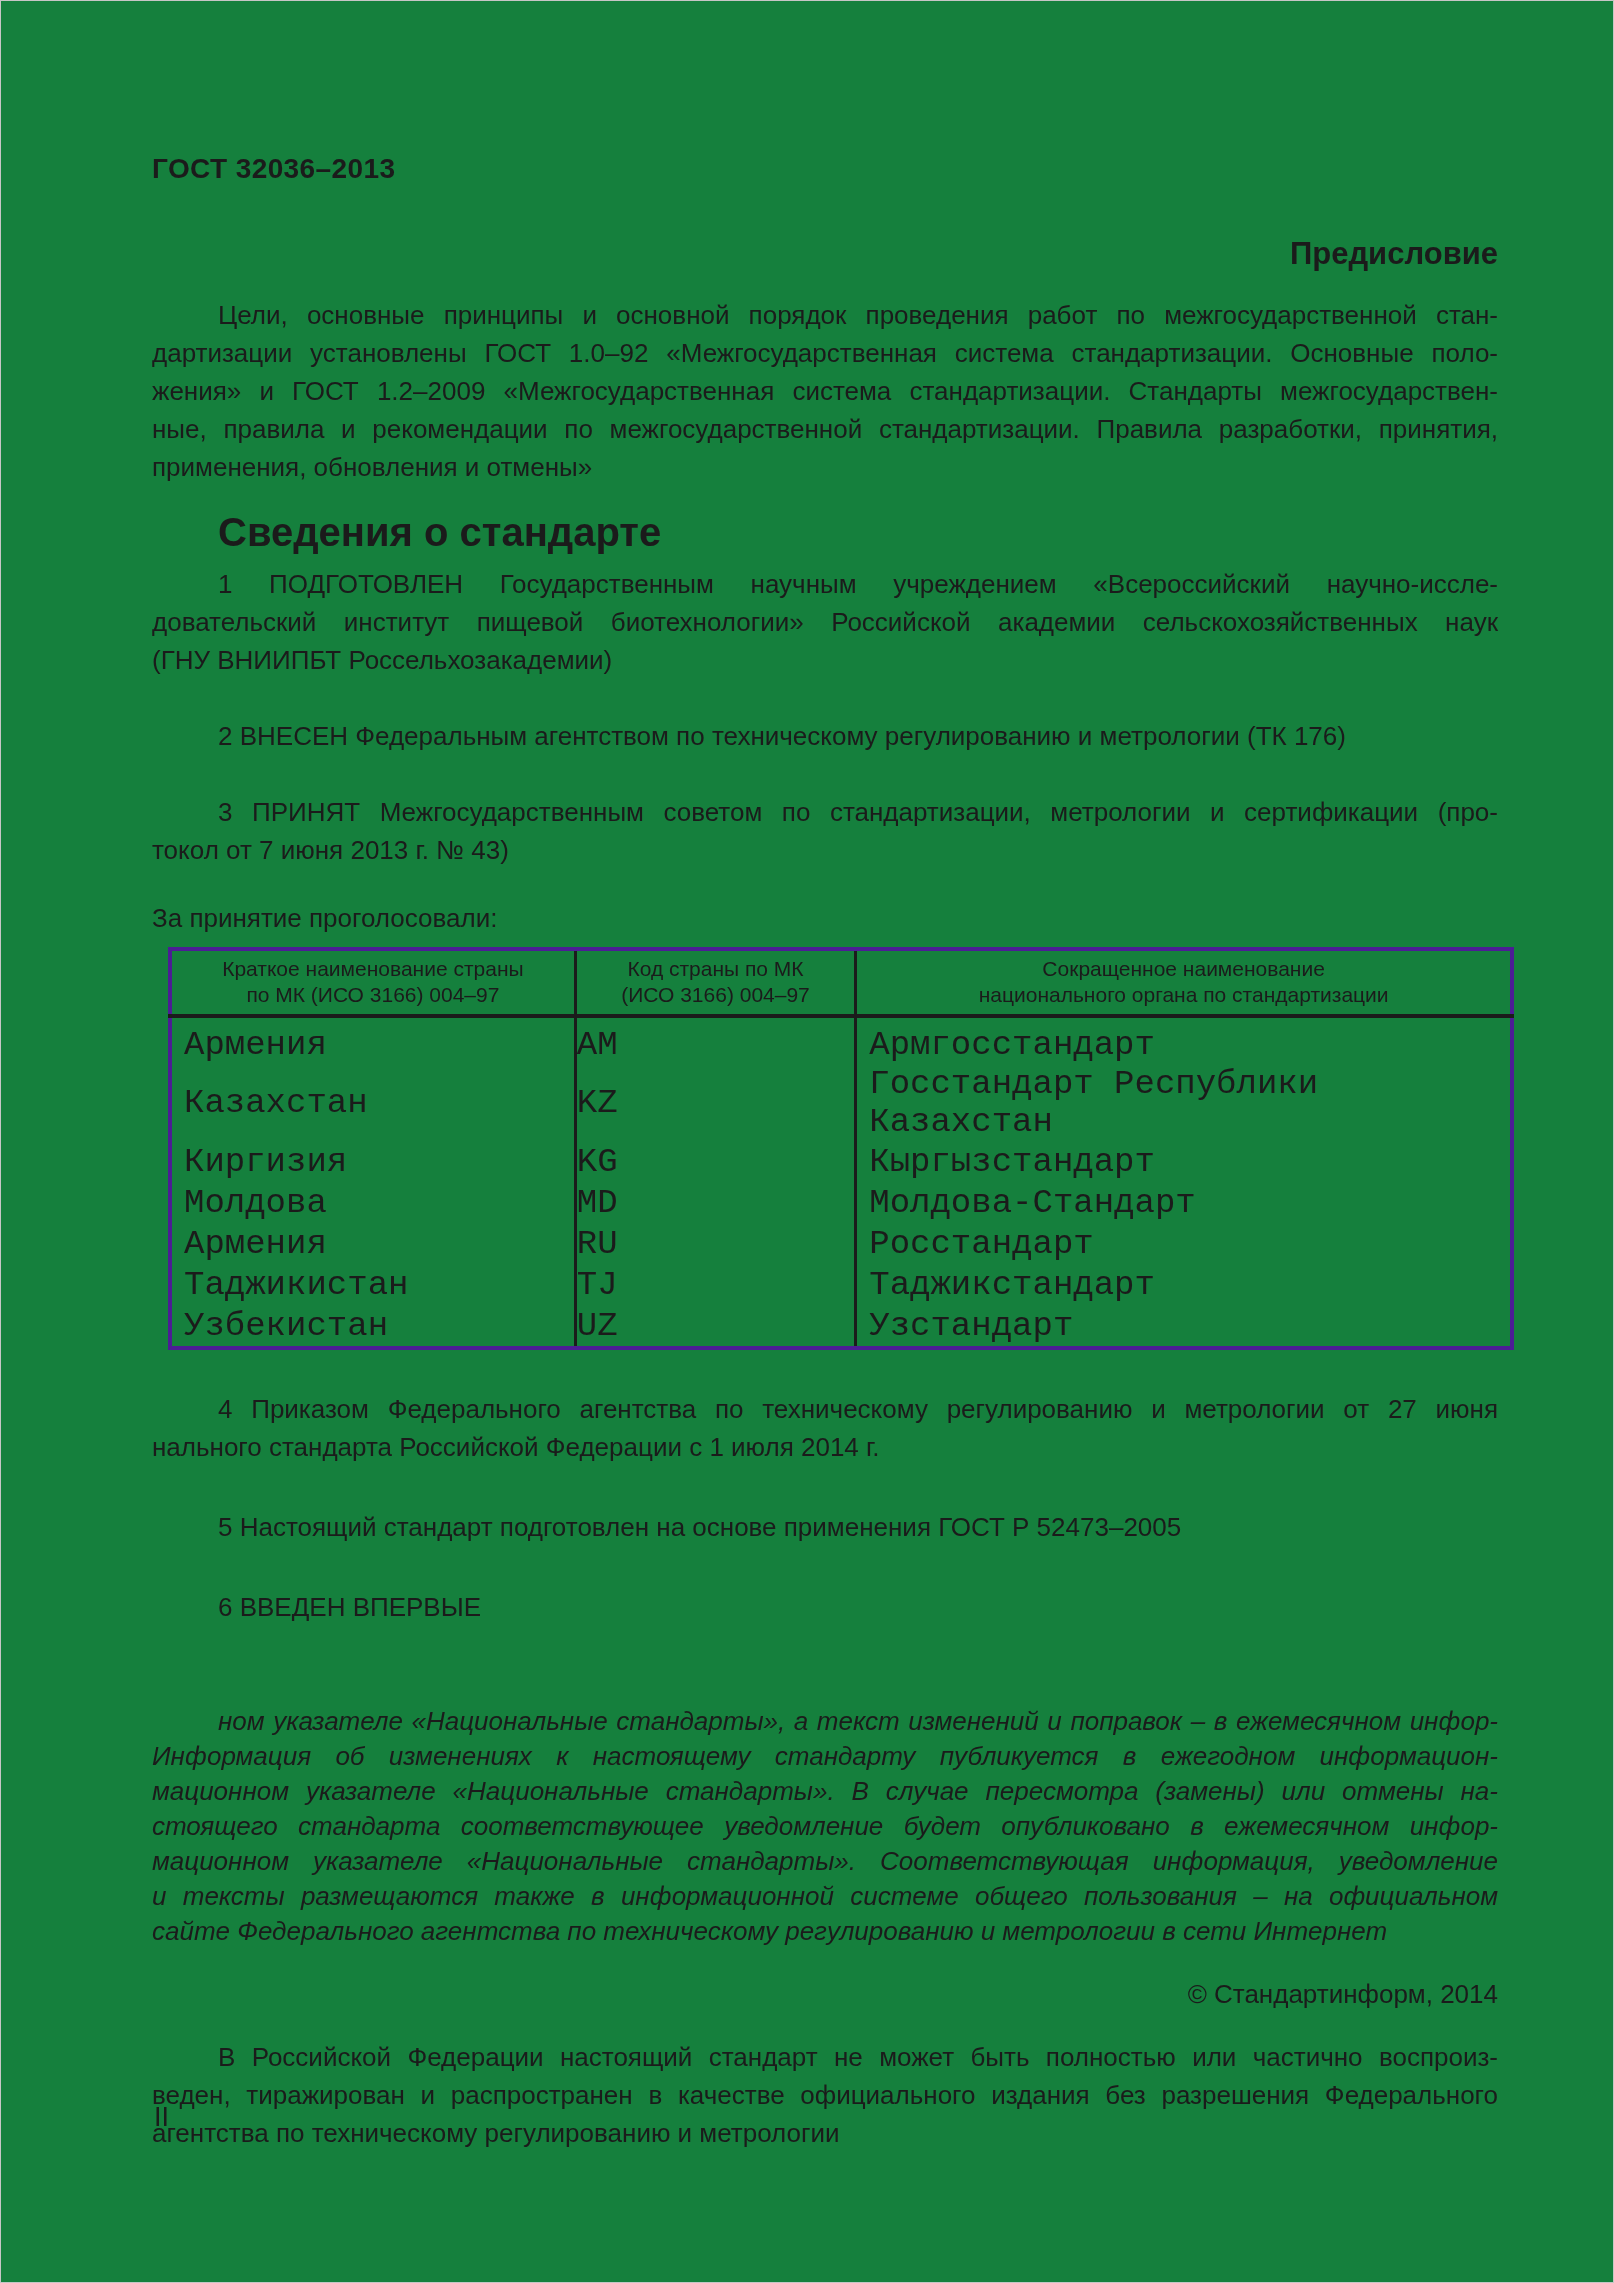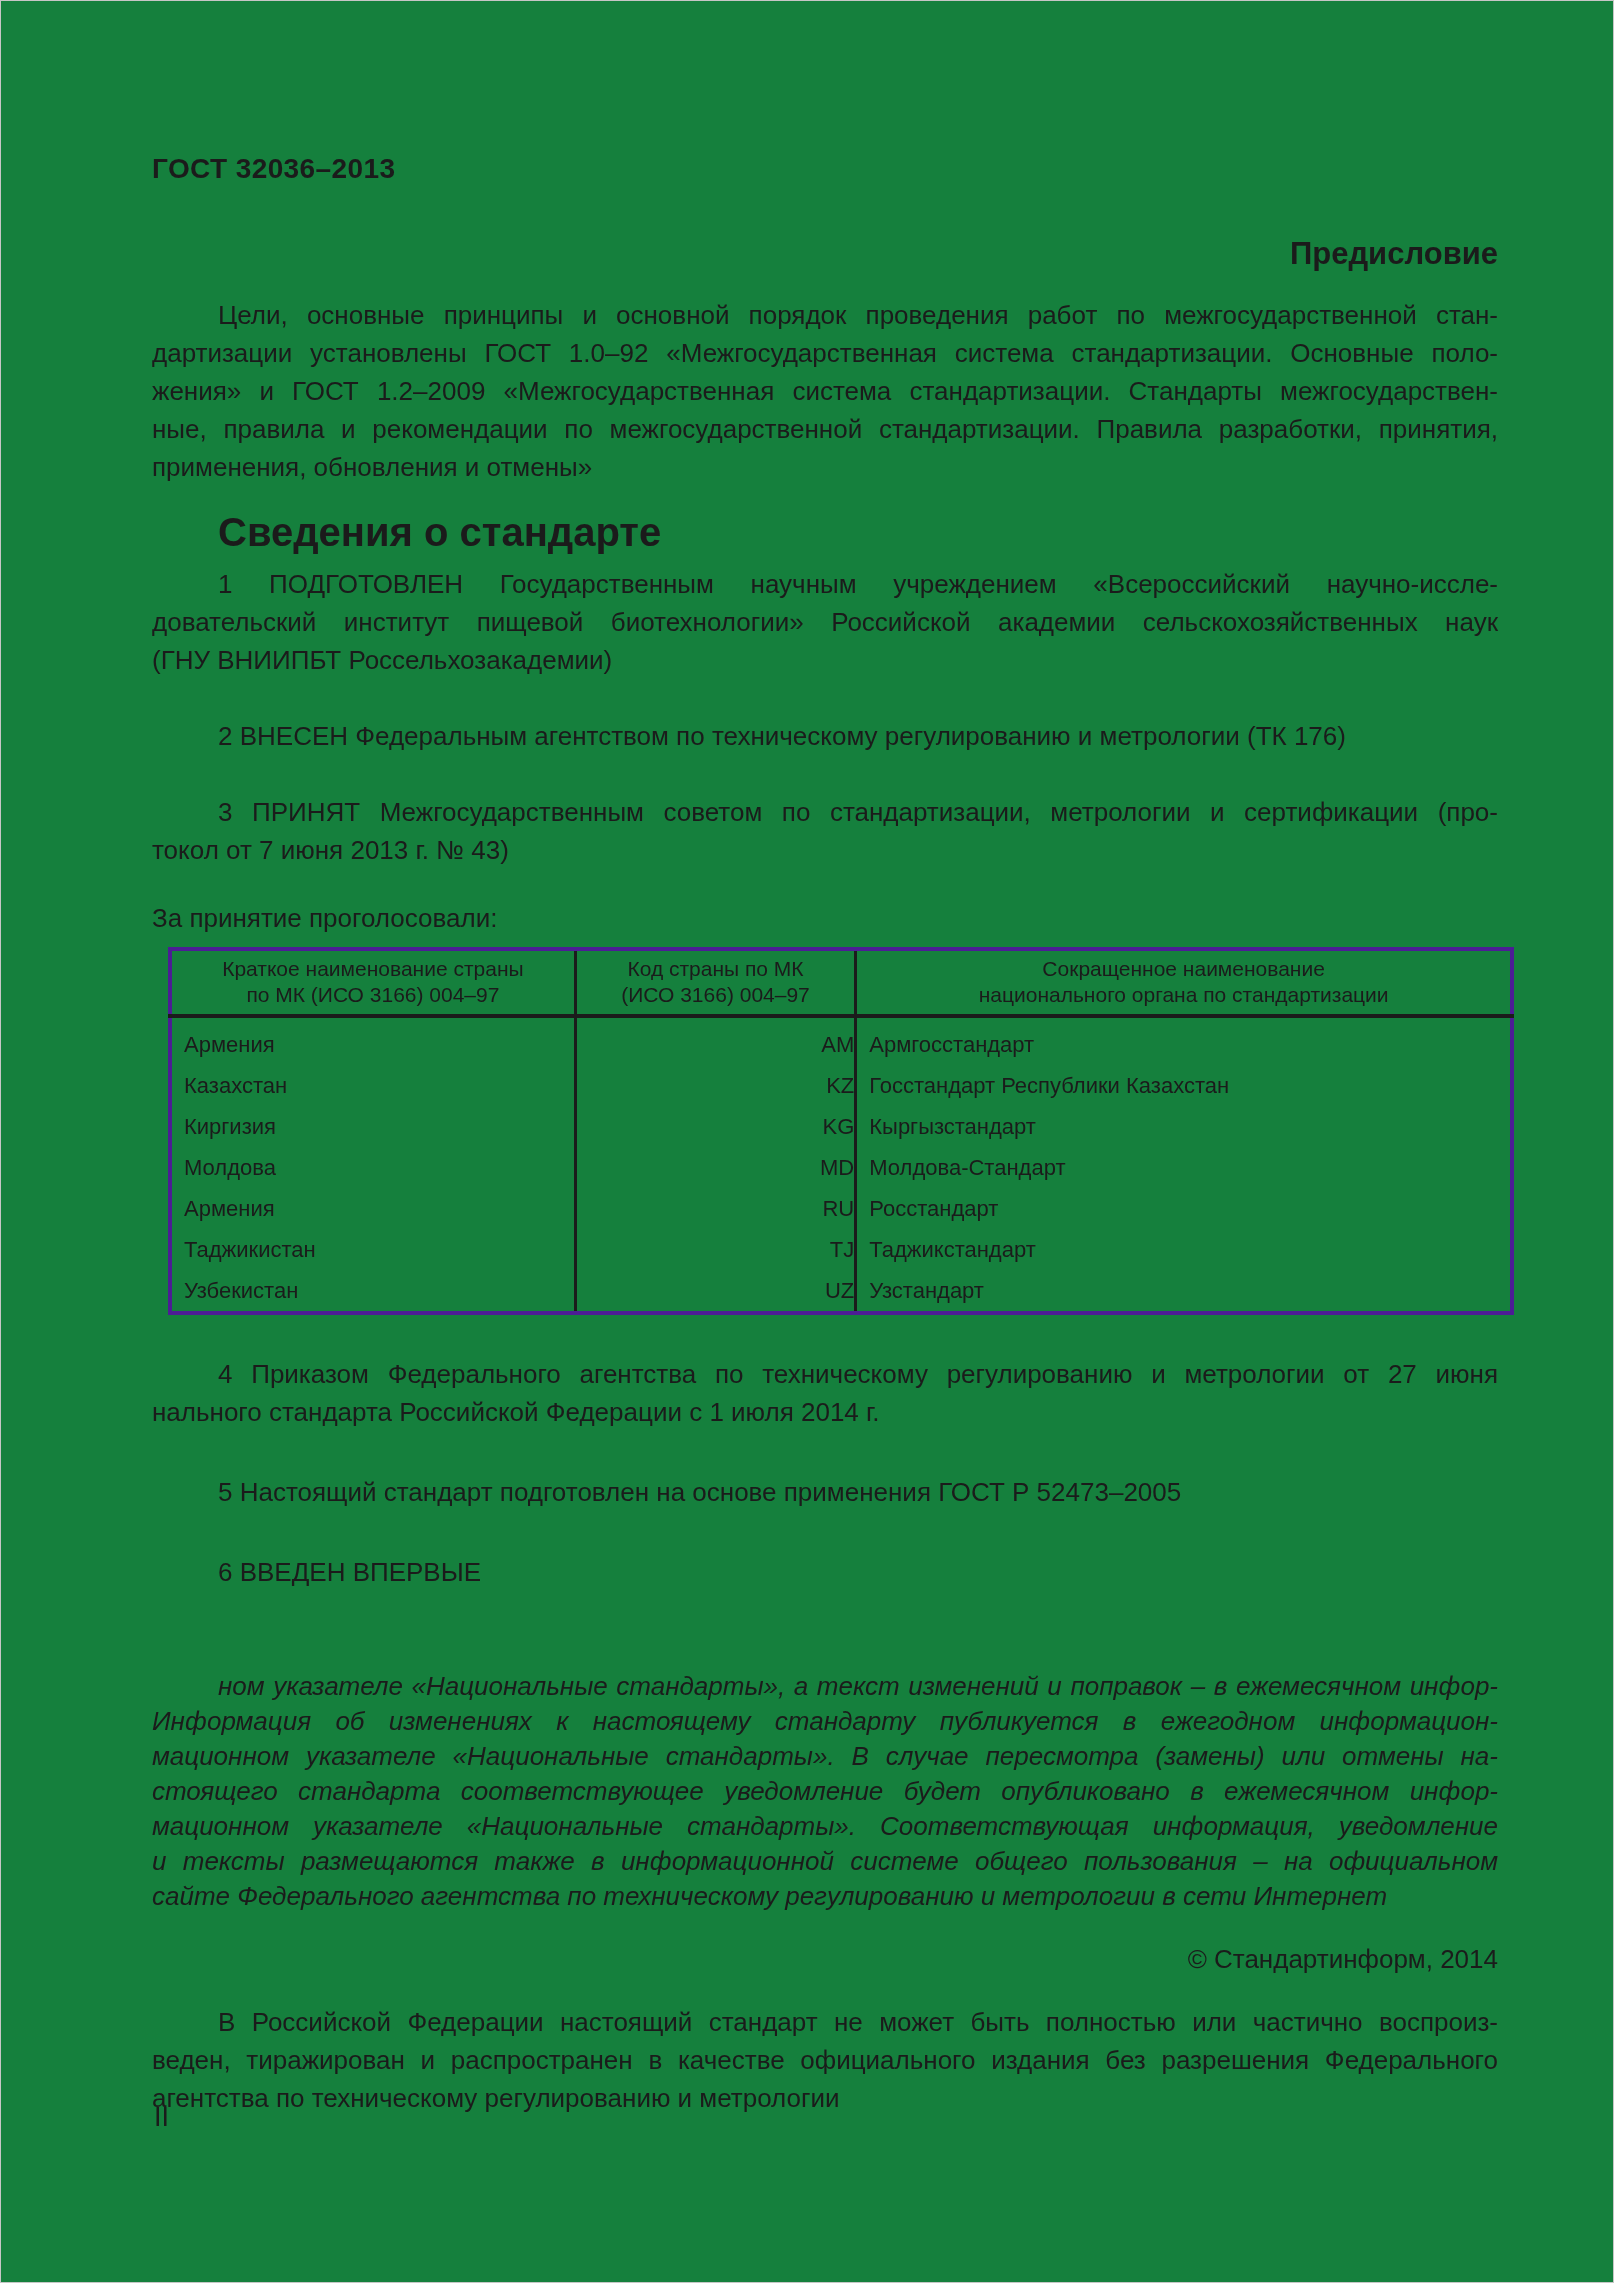--- a/index.html
+++ b/index.html
@@ -70,27 +70,28 @@
     font-size: 21px;
     line-height: 26px;
     text-align: center;
     vertical-align: middle;
     white-space: pre-line;
     padding: 5px 6px 6px 6px;
     border-bottom: 4px solid #1b1b1b;
   }
   .vote-table th + th, .vote-table td + td { border-left: 3px solid #1b1b1b; }
   .vote-table td {
-    font-size: 22px;
+    font-size: 34px;
     height: 41px;
     vertical-align: middle;
     padding: 0 12px;
+    font-family: Liberation Mono, monospace;
   }
   .vote-table tbody tr:first-child td { padding-top: 6px; }
-  .vote-table td.col-code { text-align: right; padding: 0; }
+  .vote-table td.col-code { text-align: left; padding: 0; }
 
   .item4 { margin-top: 40px; }
   .item5 { margin-top: 42px; }
   .item6 { margin-top: 42px; }
 
   .notice {
     margin-top: 78px;
     font-style: italic;
   }
   .notice .ln { line-height: 35px; }

